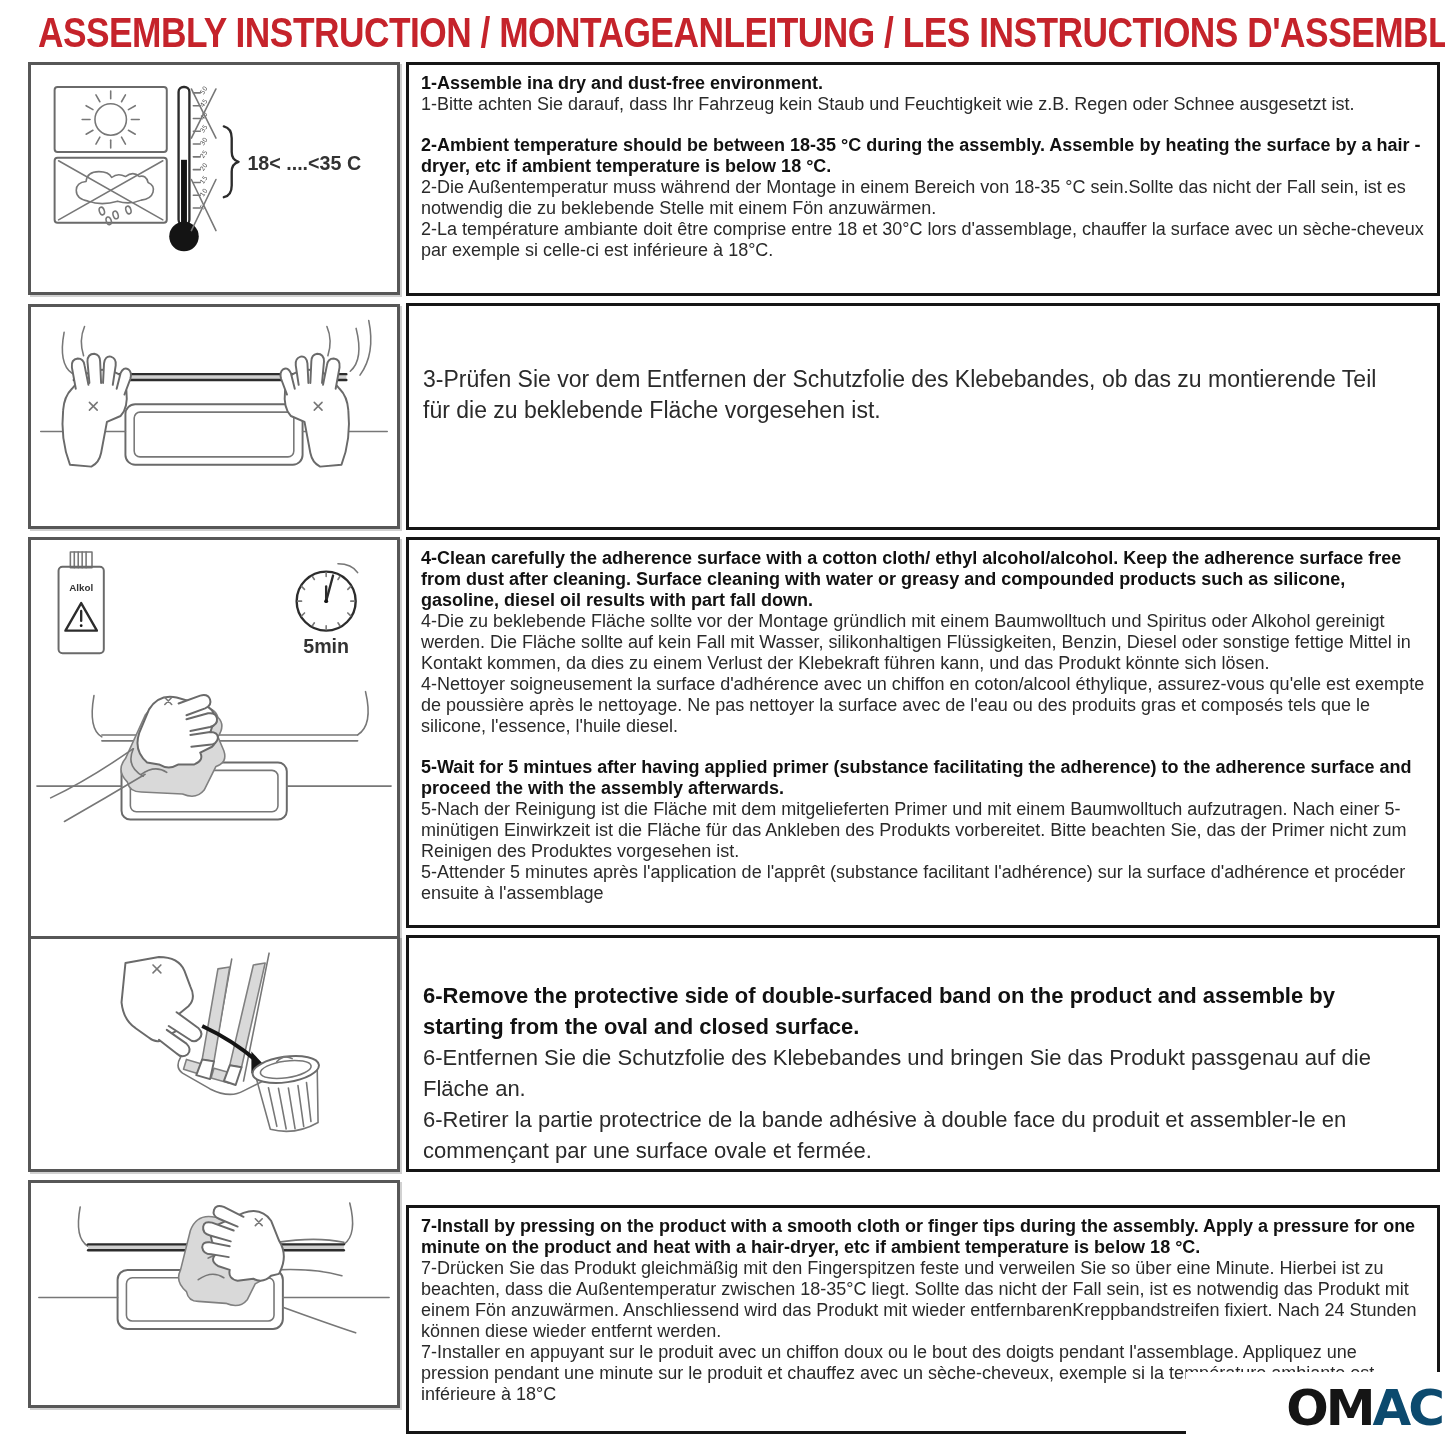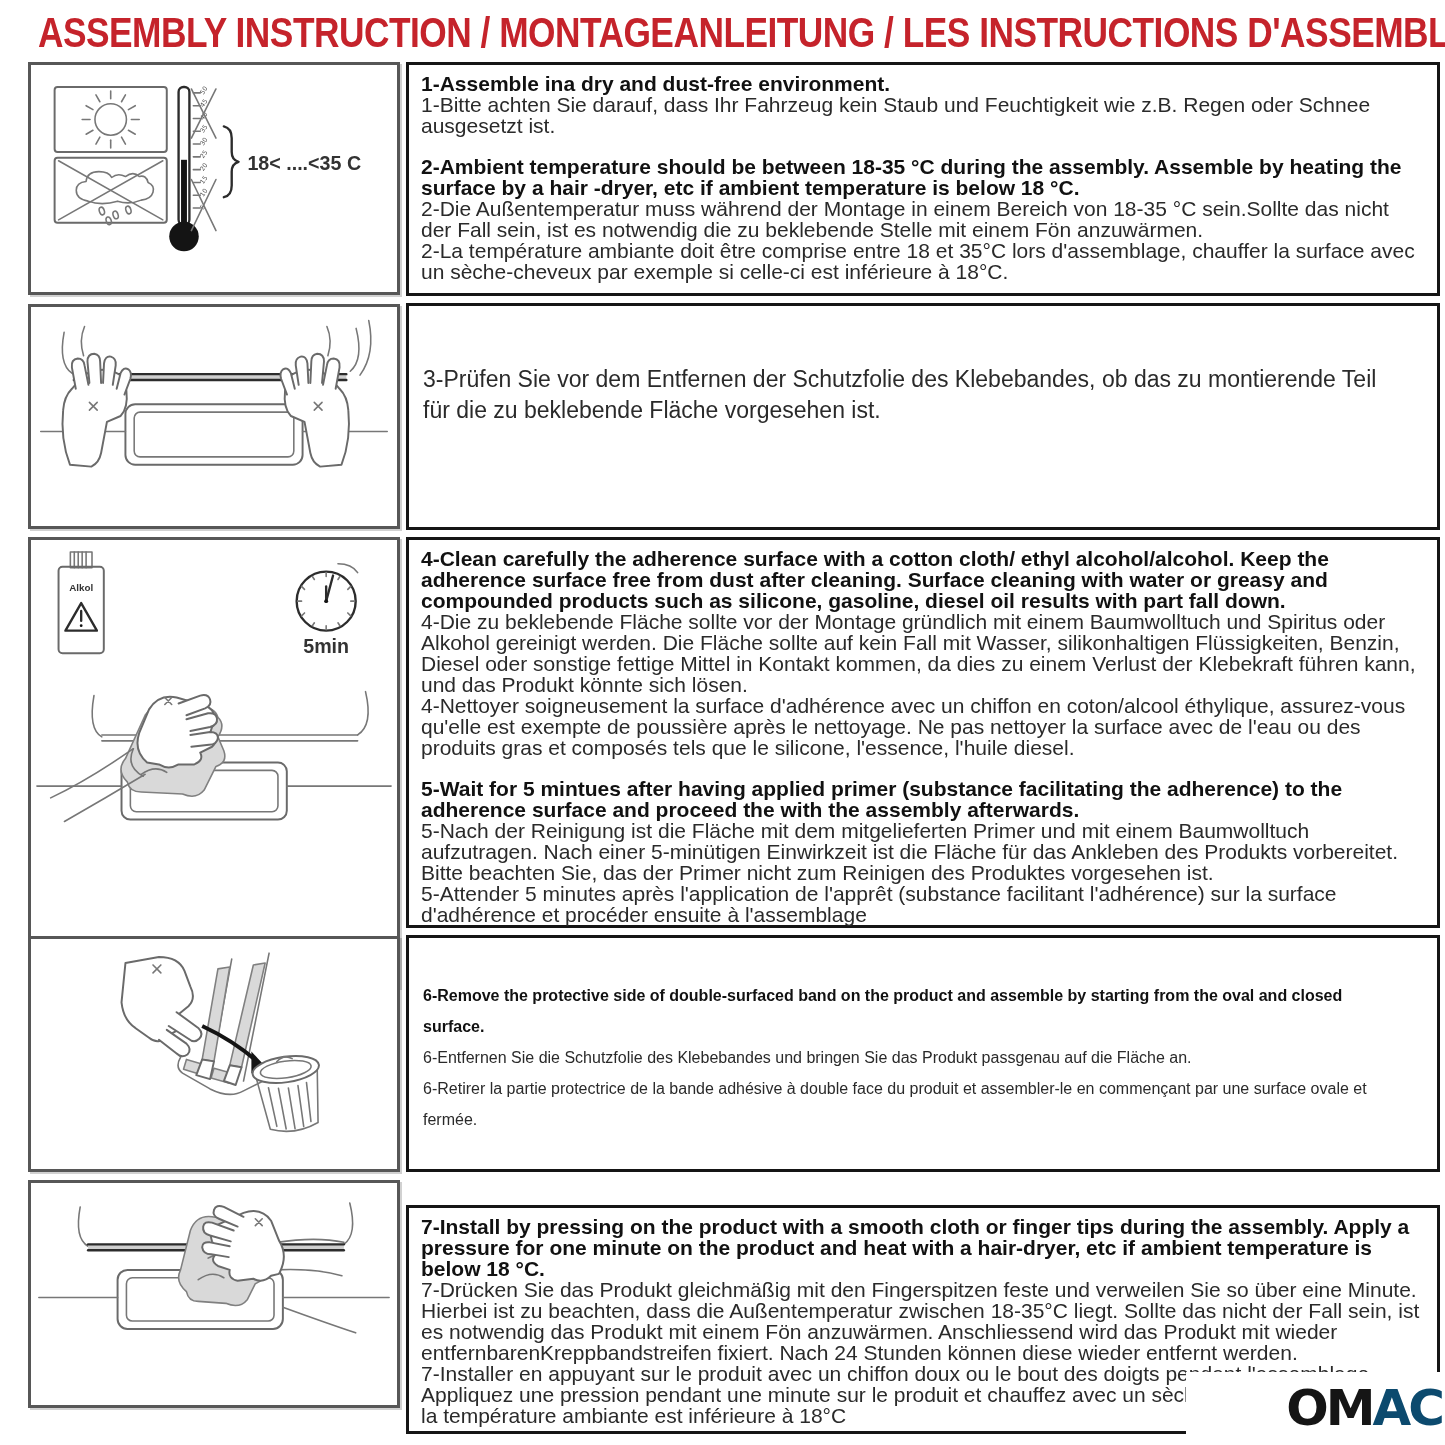--- a/index.html
+++ b/index.html
@@ -7,25 +7,25 @@
         font-family:"Liberation Sans",sans-serif;color:#2a2a2a;}
   .title{position:absolute;left:38px;top:8px;margin:0;font-size:36px;font-weight:700;
          letter-spacing:-0.5px;color:#c5232b;white-space:nowrap;
          transform:scale(0.98,1.18);transform-origin:0 0;}
   .row-illus{position:absolute;left:28px;width:372px;background:#fff;
              border:3px solid #575757;box-shadow:2px 2px 0 rgba(0,0,0,0.18);box-sizing:border-box;}
   .row-text{position:absolute;left:406px;width:1034px;background:#fff;
             border:3px solid #151515;box-sizing:border-box;padding:8px 12px;}
   .row-text p{margin:0;}
   p.b{font-weight:700;color:#111;}
-  .small p{font-size:21px;line-height:21px;}
+  .small p{font-size:18px;line-height:21px;}
   .gap{height:20px;}
   .big3 p{font-size:23px;line-height:31px;max-width:965px;}
   .big3{padding-top:58px;padding-left:14px;}
-  .big6 p{font-size:16px;line-height:31px;max-width:985px;}
+  .big6 p{font-size:22px;line-height:31px;max-width:985px;}
   .big6{padding-top:42px;padding-left:14px;}
   
   .ln{fill:none;stroke:#6a6a6a;stroke-width:2;stroke-linecap:round;stroke-linejoin:round;}
   .lnt{fill:none;stroke:#777;stroke-width:1.6;stroke-linecap:round;stroke-linejoin:round;}
   .lnd{fill:none;stroke:#2c2c2c;stroke-width:2.4;stroke-linecap:round;stroke-linejoin:round;}
   .wh{fill:#ffffff;stroke:#6a6a6a;stroke-width:2;stroke-linecap:round;stroke-linejoin:round;}
   .gry{fill:#d9d9d9;stroke:#808080;stroke-width:1.6;stroke-linejoin:round;}
   .blk{fill:#141414;stroke:none;}
   .tkt{font-family:"DejaVu Sans",sans-serif;font-size:6.5px;fill:#555;}
   .svglabel{font-family:"Liberation Sans",sans-serif;font-weight:700;fill:#333;}
@@ -111,21 +111,21 @@
         <text x="220" y="106" class="svglabel" font-size="20">18&lt; ....&lt;35 C</text>
       </g>
     </svg>
   </div>
   <div class="row-text small" style="top:62px;height:234px;">
     <p class="b">1-Assemble ina dry and dust-free environment.</p>
     <p>1-Bitte achten Sie darauf, dass Ihr Fahrzeug kein Staub und Feuchtigkeit wie z.B. Regen oder Schnee ausgesetzt ist.</p>
     <div class="gap"></div>
     <p class="b">2-Ambient temperature should be between 18-35 °C  during the assembly. Assemble by heating the surface by a hair -dryer, etc if ambient temperature is below 18 °C.</p>
     <p>2-Die Außentemperatur muss während der Montage in einem Bereich von 18-35 °C  sein.Sollte das nicht der Fall sein, ist es notwendig die zu beklebende Stelle mit einem Fön anzuwärmen.</p>
-    <p>2-La température ambiante doit être comprise entre 18 et 35°C lors d'assemblage, chauffer la surface avec un sèche-cheveux par exemple si celle-ci est inférieure à 18°C.</p>
+    <p>2-La température ambiante doit être comprise entre 18 et 30°C lors d'assemblage, chauffer la surface avec un sèche-cheveux par exemple si celle-ci est inférieure à 18°C.</p>
   </div>
 
   <div class="row-illus" style="top:304px;height:225px;">
     <svg width="366" height="219" viewBox="0 0 372 225">
       <path d="M32,26 Q26,58 40,68" class="lnt"></path>
       <path d="M332,22 Q340,54 326,66" class="lnt"></path>
       <path d="M345,14 Q352,48 336,70" class="lnt"></path>
 
       <line x1="42" y1="72" x2="322" y2="72" stroke="#cfcfcf" stroke-width="5"></line>
       <line x1="42" y1="69" x2="322" y2="69" class="lnd" stroke-width="2"></line>

